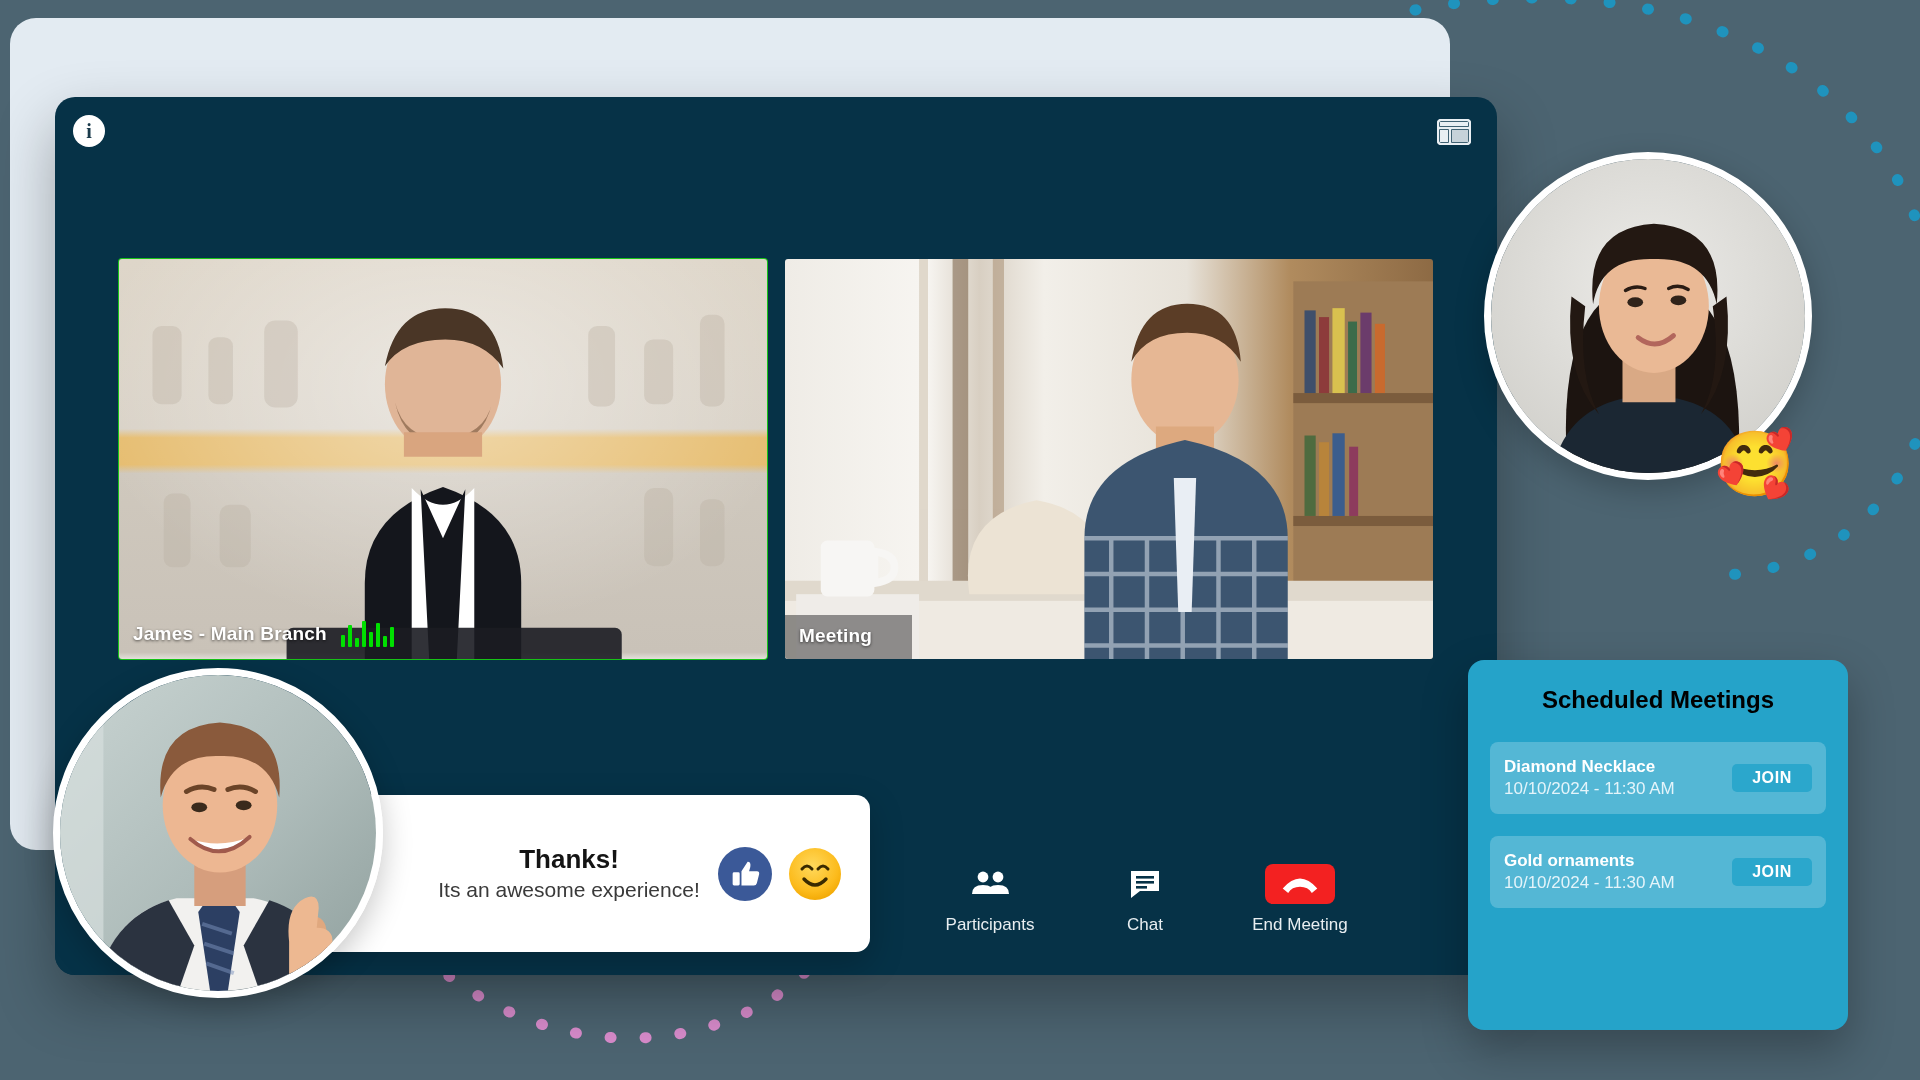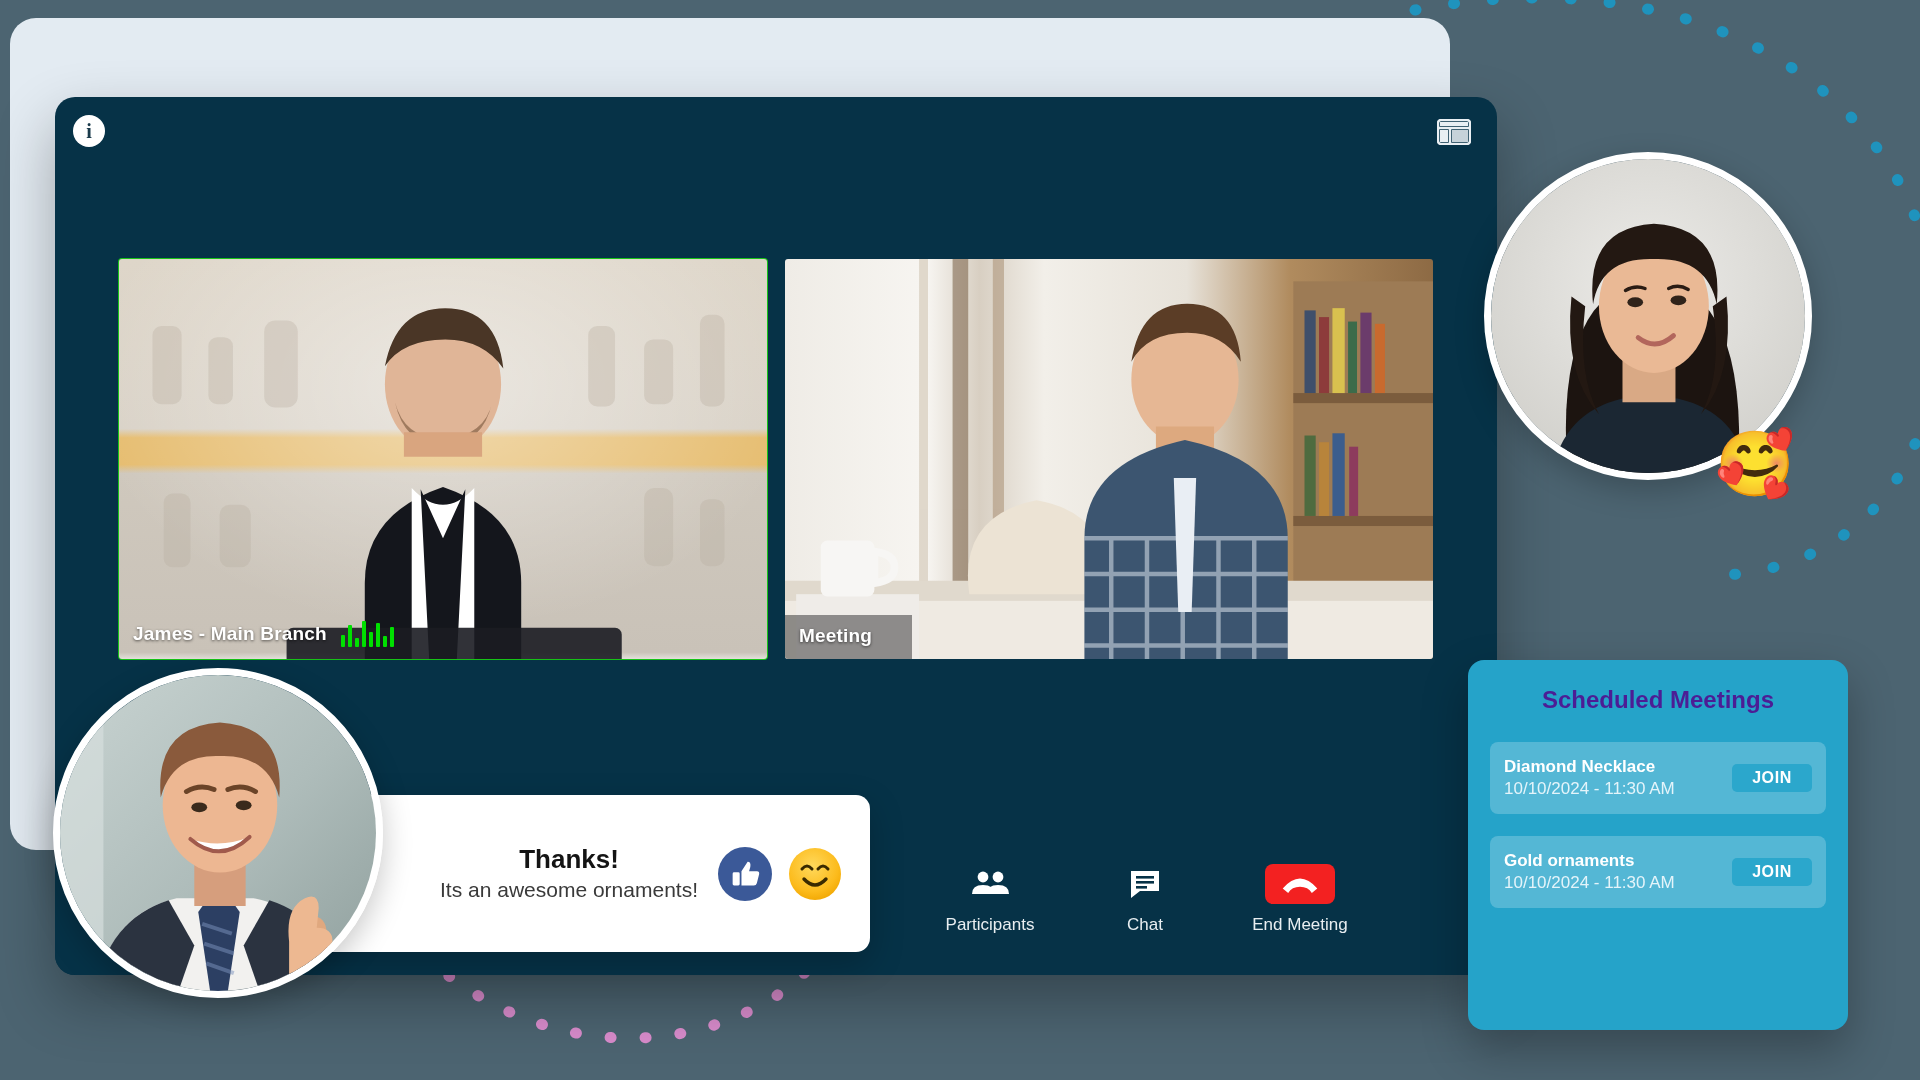--- a/index.html
+++ b/index.html
@@ -134,21 +134,21 @@
 
   
   #scheduled-panel {
     position: absolute; left: 1468px; top: 660px;
     width: 380px; height: 370px;
     background: #25a3c9; border-radius: 16px;
     box-shadow: 0 20px 46px rgba(0,0,0,.28);
     padding: 26px 22px;
   }
   #scheduled-title {
-    color: #4c1d95; font-size: 24px; font-weight: bold;
+    color: #000000; font-size: 24px; font-weight: bold;
     text-align: center; margin-bottom: 28px;
   }
   .meeting-row {
     background: rgba(255,255,255,.22); border-radius: 8px;
     height: 72px; margin-bottom: 22px;
     display: flex; align-items: center; justify-content: space-between;
     padding: 0 14px;
   }
   .meeting-name { color: #ffffff; font-size: 17px; font-weight: bold; }
   .meeting-time { color: #e4f4fa; font-size: 17px; margin-top: 2px; }
@@ -365,21 +365,21 @@
           <div class="tb-label">End Meeting</div>
         </div>
 
       </div>
     </div>
   </div>
 
   <div id="chat-bubble">
     <div id="chat-text">
       <div id="chat-title">Thanks!</div>
-      <div id="chat-sub">Its an awesome ornaments!</div>
+      <div id="chat-sub">Its an awesome experience!</div>
     </div>
     <div id="chat-reactions">
       <div class="reaction" id="reaction-like">
         <svg viewBox="0 0 34 34" width="30" height="30">
           <path d="M13 14 l7-11 q4 0 3 6 l-1.4 5 h9 q3 0 2.4 3.4 l-2.6 10 q-.7 2.6-3.4 2.6 h-14 z" fill="#ffffff"></path>
           <rect x="3" y="15" width="8" height="15" rx="1.6" fill="#ffffff"></rect>
         </svg>
       </div>
       <div class="reaction">
         <svg viewBox="0 0 54 54" width="54" height="54">

